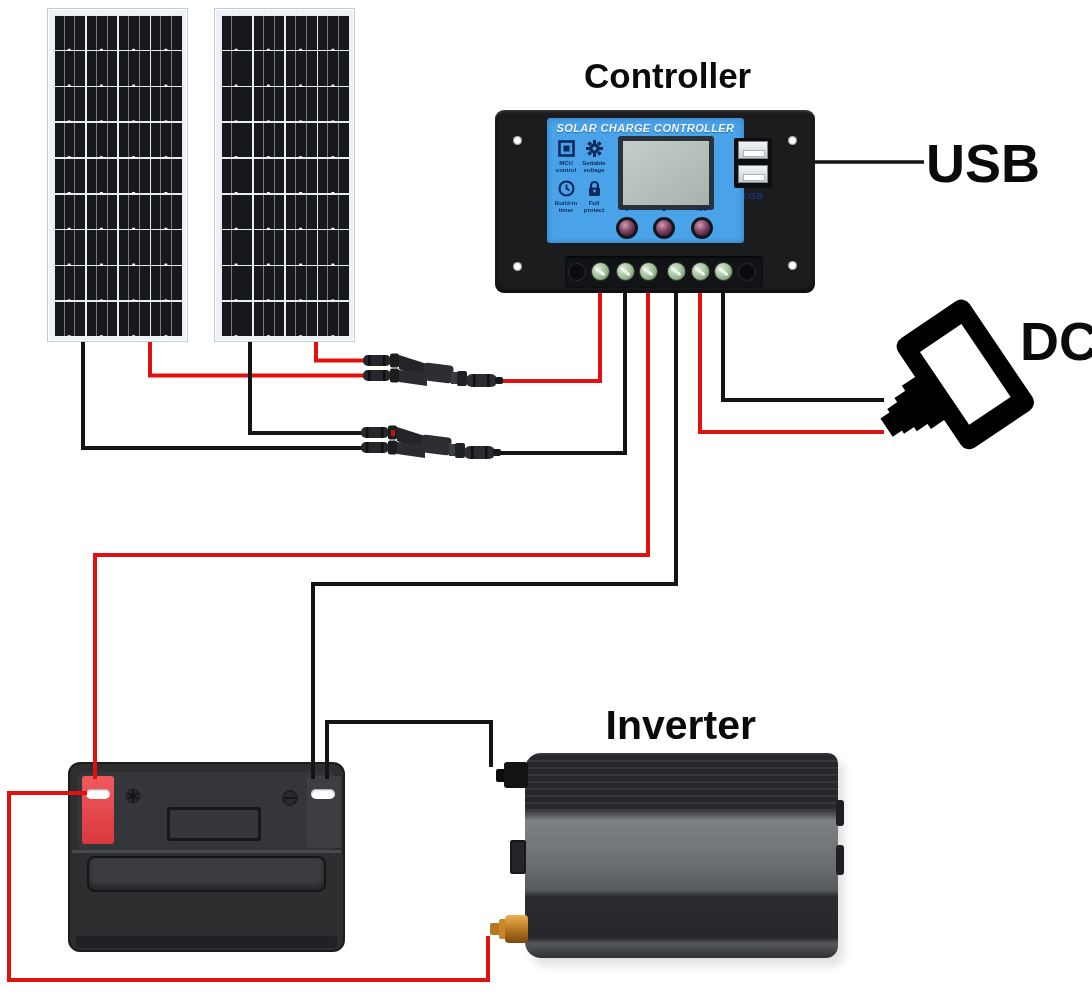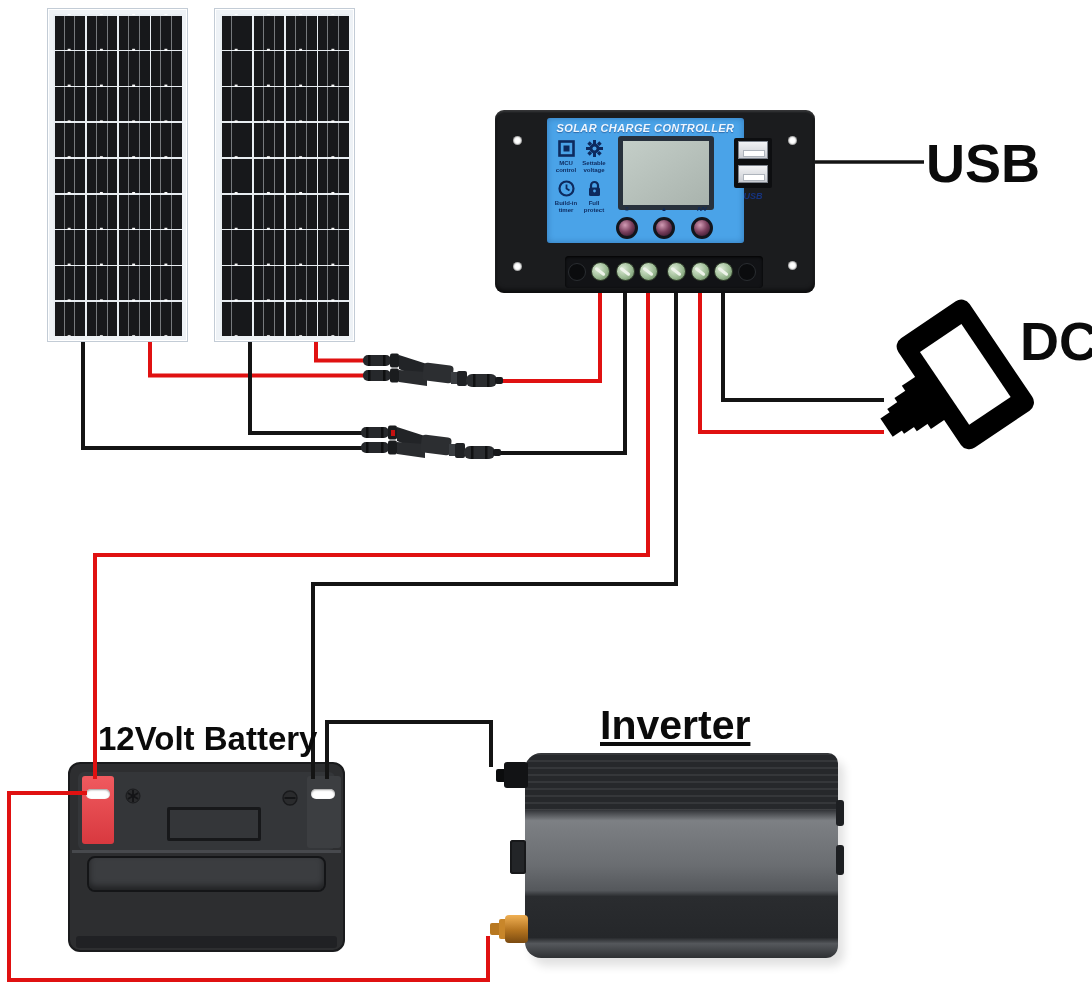--- a/index.html
+++ b/index.html
@@ -300,18 +300,18 @@
   <div class="inv-conn-neg">
     <div class="tip"></div>
     <div class="body"></div>
   </div>
   <div class="inv-conn-pos">
     <div class="tip"></div>
     <div class="collar"></div>
     <div class="body"></div>
   </div>
 
+  <div class="label" style="left:584px;top:56px;width:162px;text-align:center;font-size:35px;">Controller</div>
   <div class="label" style="left:926px;top:132px;font-size:54px;">USB</div>
   <div class="label" style="left:1020px;top:310px;font-size:54px;">DC</div>
-  <div class="label" style="left:98px;top:720px;width:216px;font-size:33px;white-space:nowrap;">12Volt Battery</div>
-  <div class="label" style="left:600px;top:702px;width:156px;text-align:left;font-size:41px;text-decoration:underline;">Inverter</div>
+  <div class="label" style="left:600px;top:702px;width:156px;text-align:right;font-size:41px;">Inverter</div>
 
 </div>
 
 </body></html>

